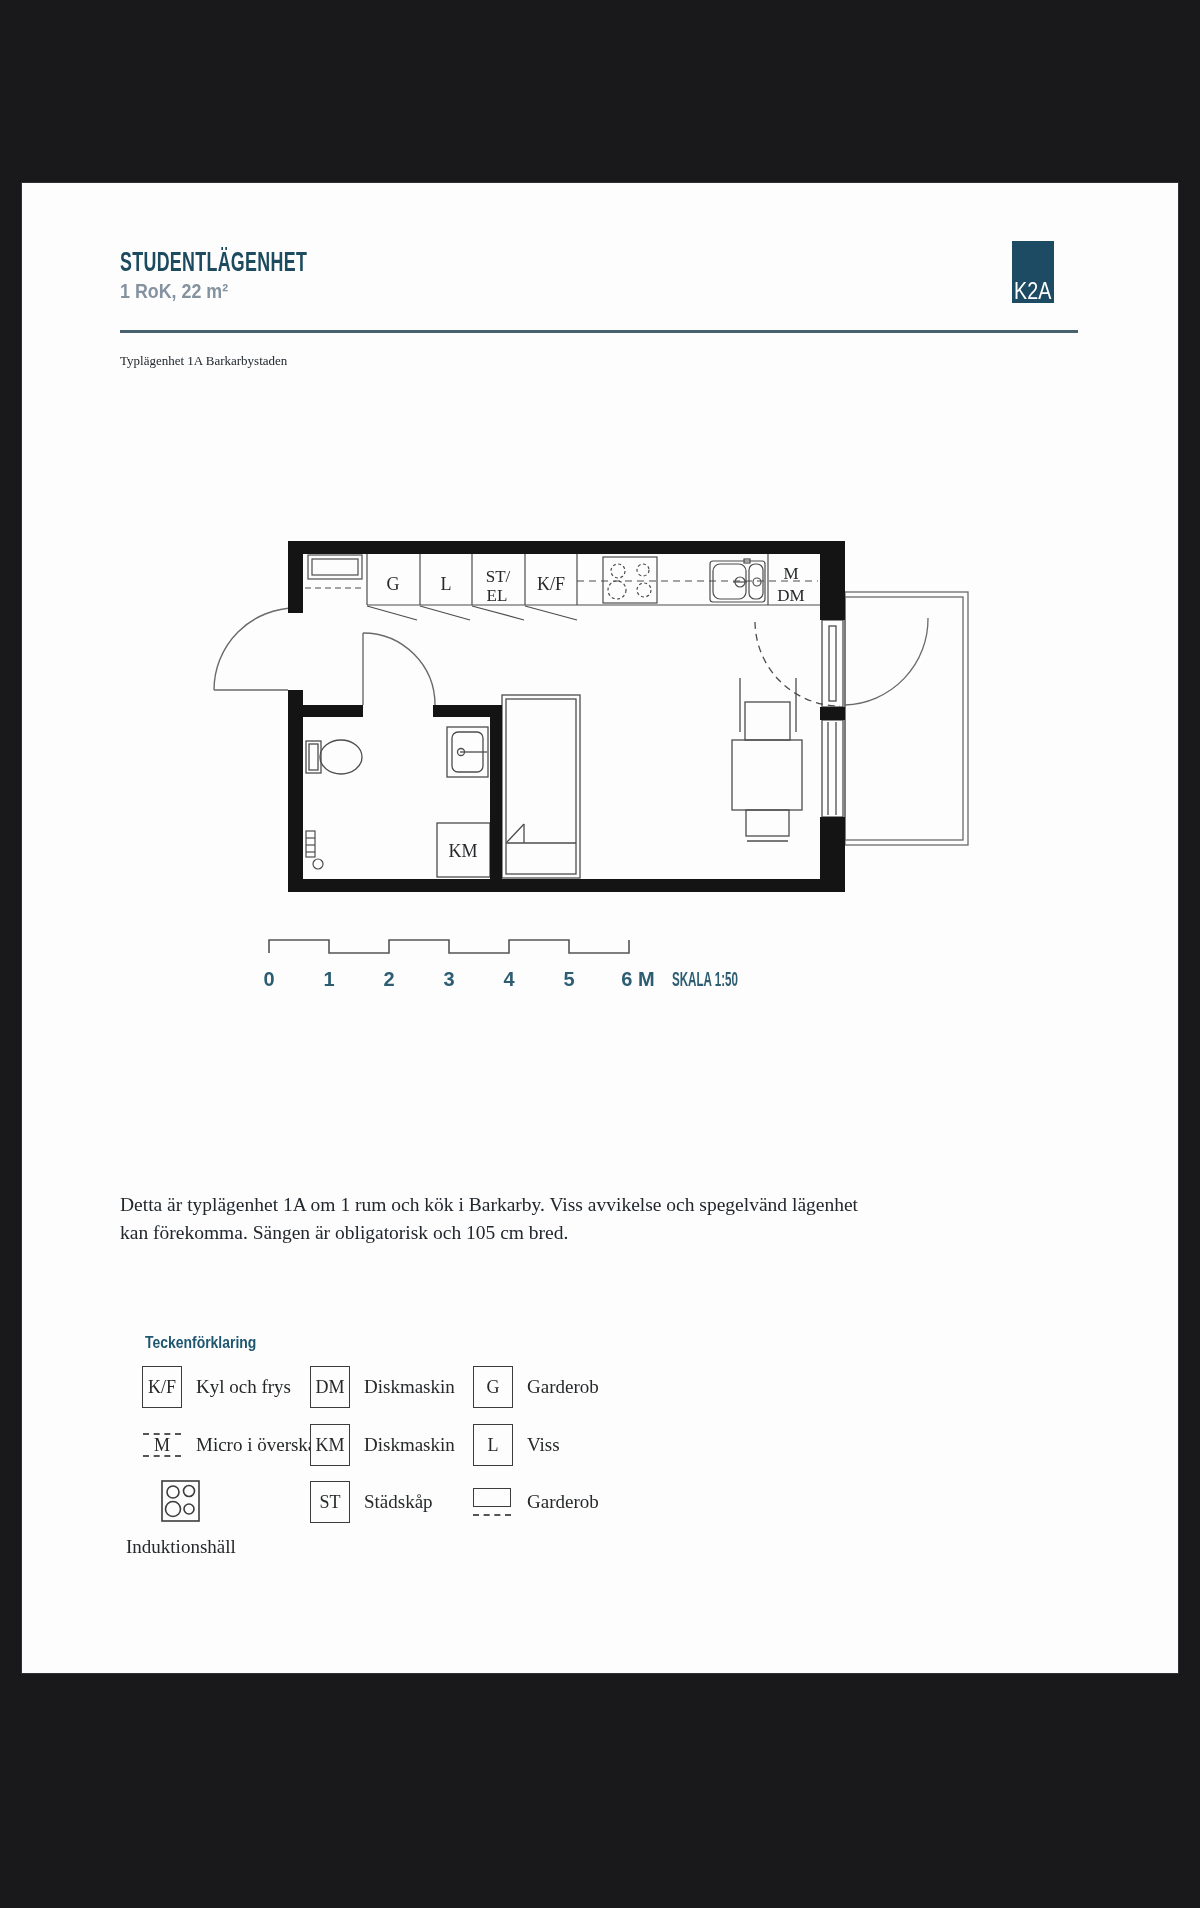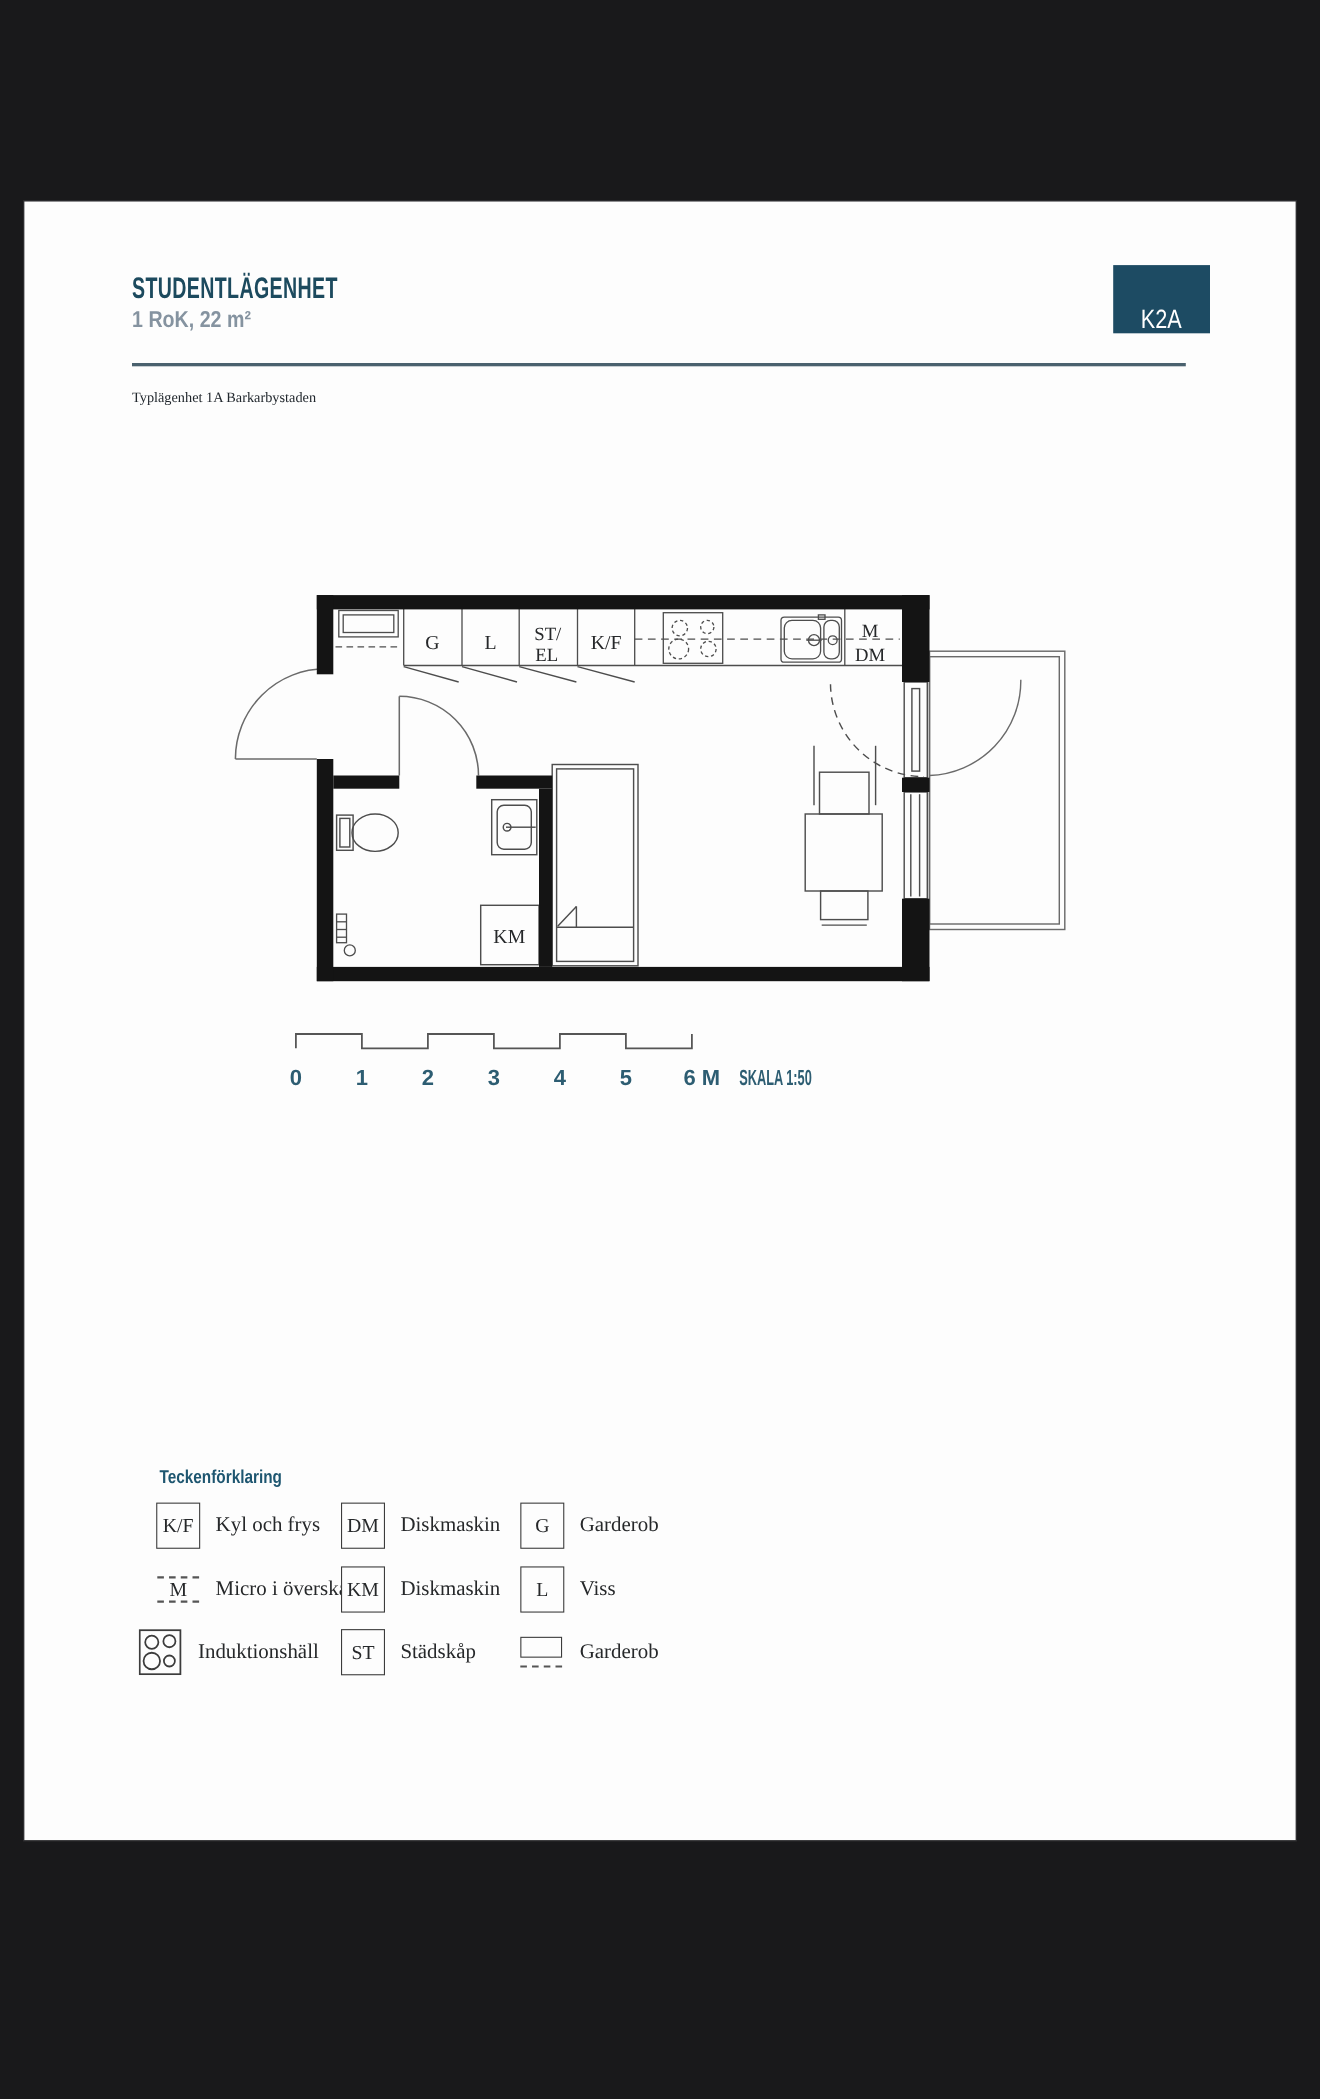--- a/index.html
+++ b/index.html
@@ -17,21 +17,21 @@
     position:absolute;left:98px;top:64px;
     font-size:27px;font-weight:bold;color:#1c4a5e;letter-spacing:.5px;
     transform:scaleX(.66);transform-origin:left top;white-space:nowrap;
   }
   .subtitle{
     position:absolute;left:98px;top:96px;
     font-size:21px;font-weight:bold;color:#8593a0;
     transform:scaleX(.85);transform-origin:left top;white-space:nowrap;
   }
   .logo{
-    position:absolute;left:990px;top:58px;width:88px;height:62px;
+    position:absolute;left:990px;top:58px;width:42px;height:62px;
     background:#1d4b63;color:#ffffff;
     display:flex;align-items:flex-end;justify-content:center;
     font-size:24px;font-weight:normal;line-height:24px;
     letter-spacing:0px;
   }
   .logo span{transform:scaleX(.82);transform-origin:center bottom;}
   .rule{
     position:absolute;left:98px;top:147px;width:958px;height:3px;
     background:#4a616e;
   }
@@ -235,20 +235,24 @@
       <text class="sb-num" x="329" y="986" text-anchor="middle">1</text>
       <text class="sb-num" x="389" y="986" text-anchor="middle">2</text>
       <text class="sb-num" x="449" y="986" text-anchor="middle">3</text>
       <text class="sb-num" x="509" y="986" text-anchor="middle">4</text>
       <text class="sb-num" x="569" y="986" text-anchor="middle">5</text>
       <text class="sb-num" x="638" y="986" text-anchor="middle">6 M</text>
       <text class="sb-num" x="672" y="986" text-anchor="start" textLength="66" lengthAdjust="spacingAndGlyphs">SKALA 1:50</text>
     </g>
   </svg>
 
+  <div class="description">
+    <div>Detta är typlägenhet 1A om 1 rum och kök i Barkarby. Viss avvikelse och spegelvänd lägenhet</div>
+    <div>kan förekomma. Sängen är obligatorisk och 105 cm bred.</div>
+  </div>
 
   <div class="legend-heading">Teckenförklaring</div>
 
   <div class="legend-item" style="left:120px;top:1182px;">
     <span class="lg-box">K/F</span>
     <span class="lg-label">Kyl och frys</span>
   </div>
   <div class="legend-item" style="left:288px;top:1182px;">
     <span class="lg-box">DM</span>
     <span class="lg-label">Diskmaskin</span>
@@ -268,21 +272,21 @@
   </div>
   <div class="legend-item" style="left:288px;top:1240px;">
     <span class="lg-box">KM</span>
     <span class="lg-label">Diskmaskin</span>
   </div>
   <div class="legend-item" style="left:451px;top:1240px;">
     <span class="lg-box">L</span>
     <span class="lg-label">Viss</span>
   </div>
 
-  <div class="legend-item" style="left:104px;top:1297px;">
+  <div class="legend-item" style="left:104px;top:1297px;flex-direction:column;">
     <svg class="lg-hob" width="40" height="42" viewBox="0 0 40 42" xmlns="http://www.w3.org/2000/svg">
       <rect x="1" y="1" width="37" height="40" fill="none" stroke="#3c3c3c" stroke-width="1.6"></rect>
       <circle cx="12" cy="12" r="6" fill="none" stroke="#3c3c3c" stroke-width="1.6"></circle>
       <circle cx="28" cy="11" r="5.5" fill="none" stroke="#3c3c3c" stroke-width="1.6"></circle>
       <circle cx="12" cy="29" r="7.5" fill="none" stroke="#3c3c3c" stroke-width="1.6"></circle>
       <circle cx="28" cy="29" r="5" fill="none" stroke="#3c3c3c" stroke-width="1.6"></circle>
     </svg>
     <span class="lg-label">Induktionshäll</span>
   </div>
   <div class="legend-item" style="left:288px;top:1297px;">

